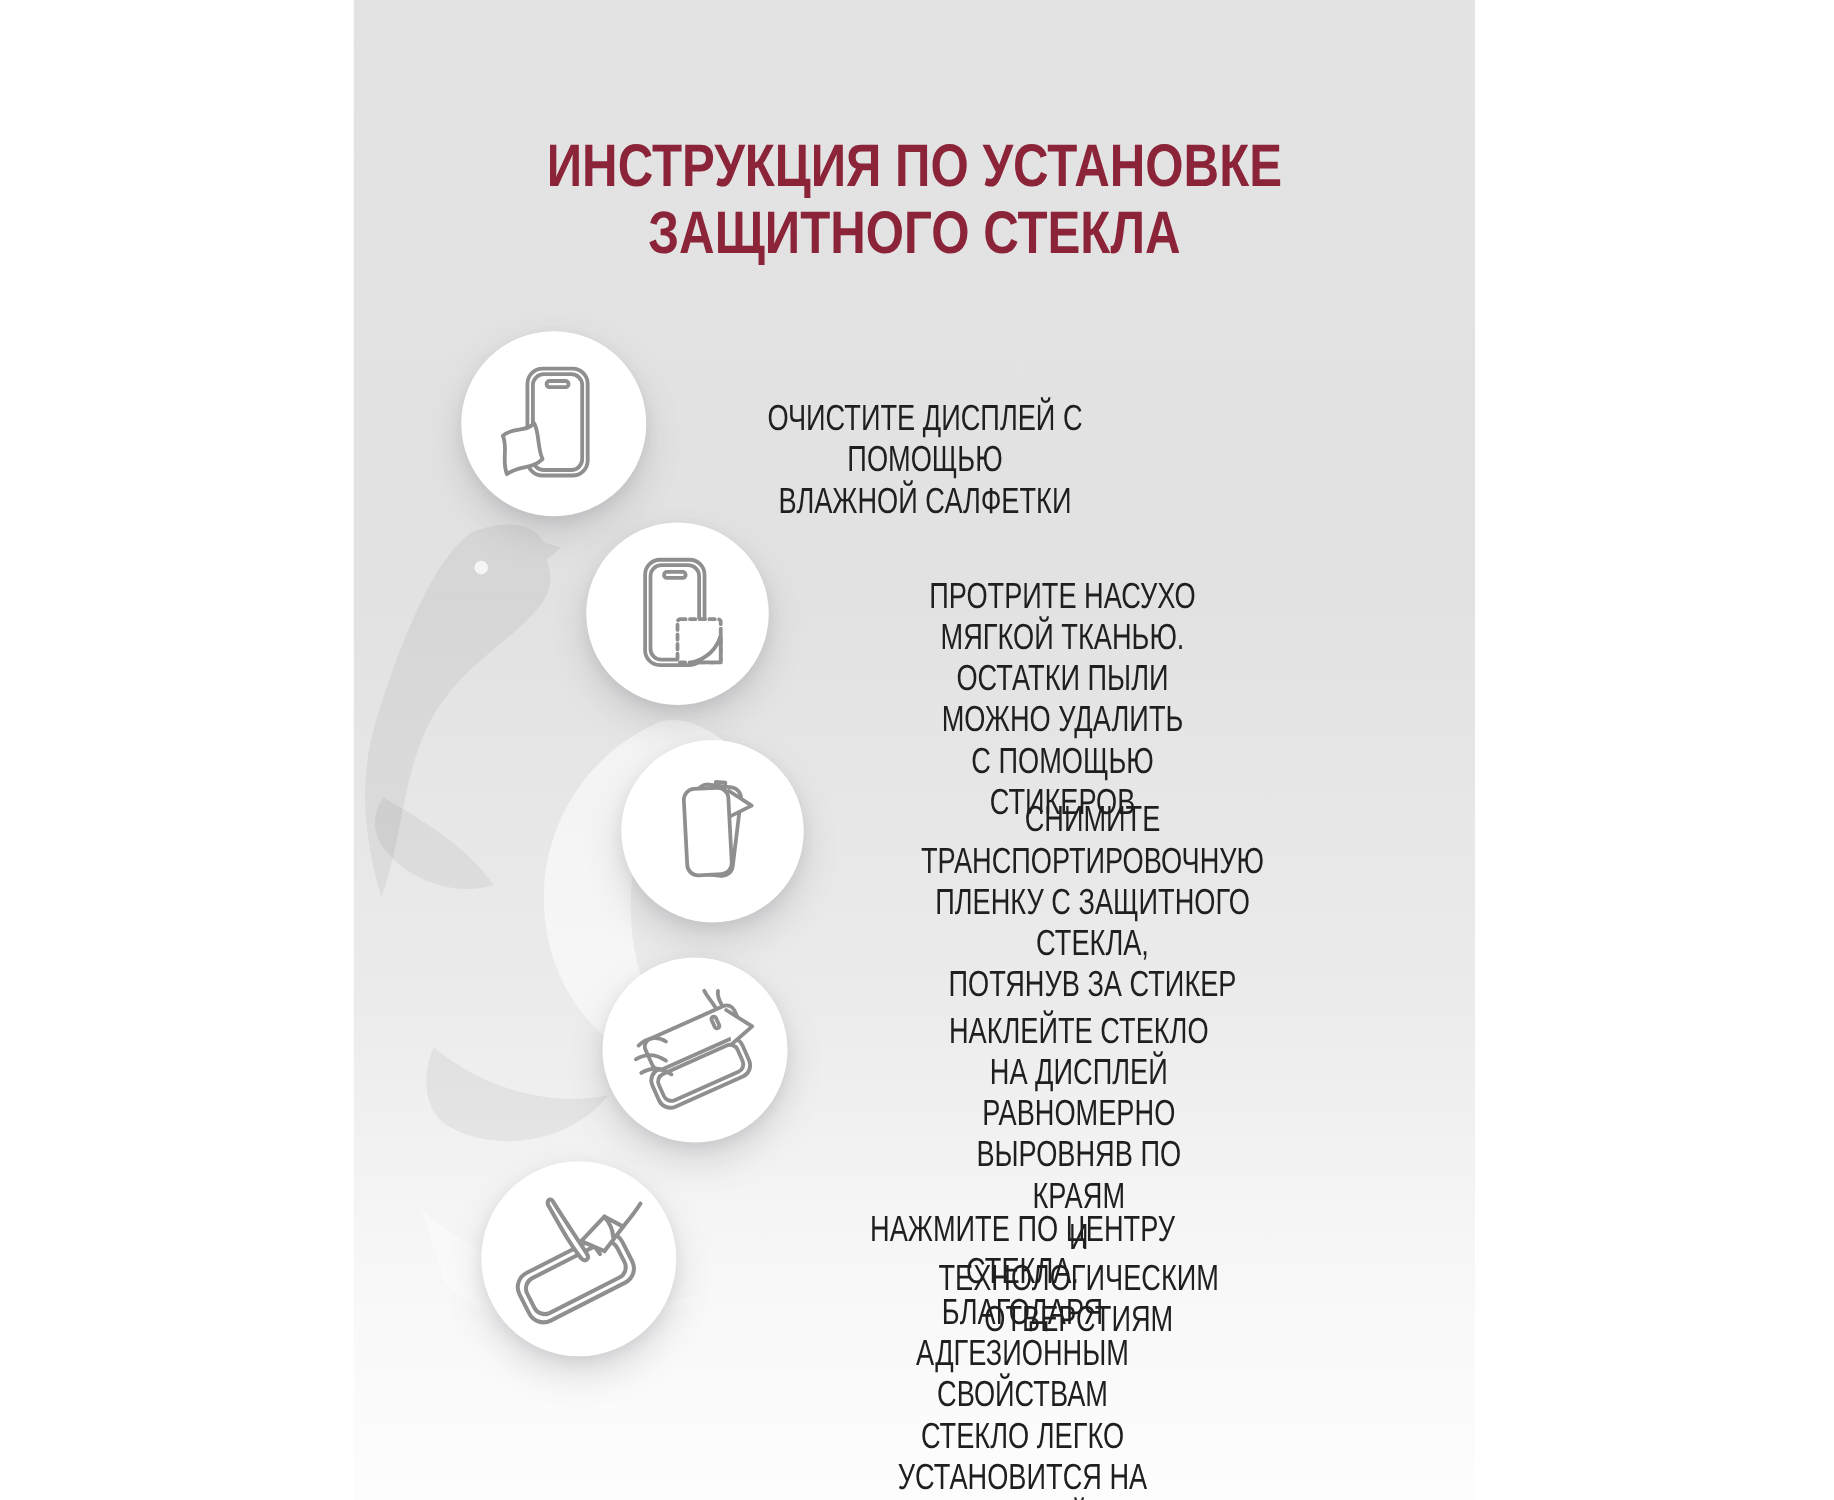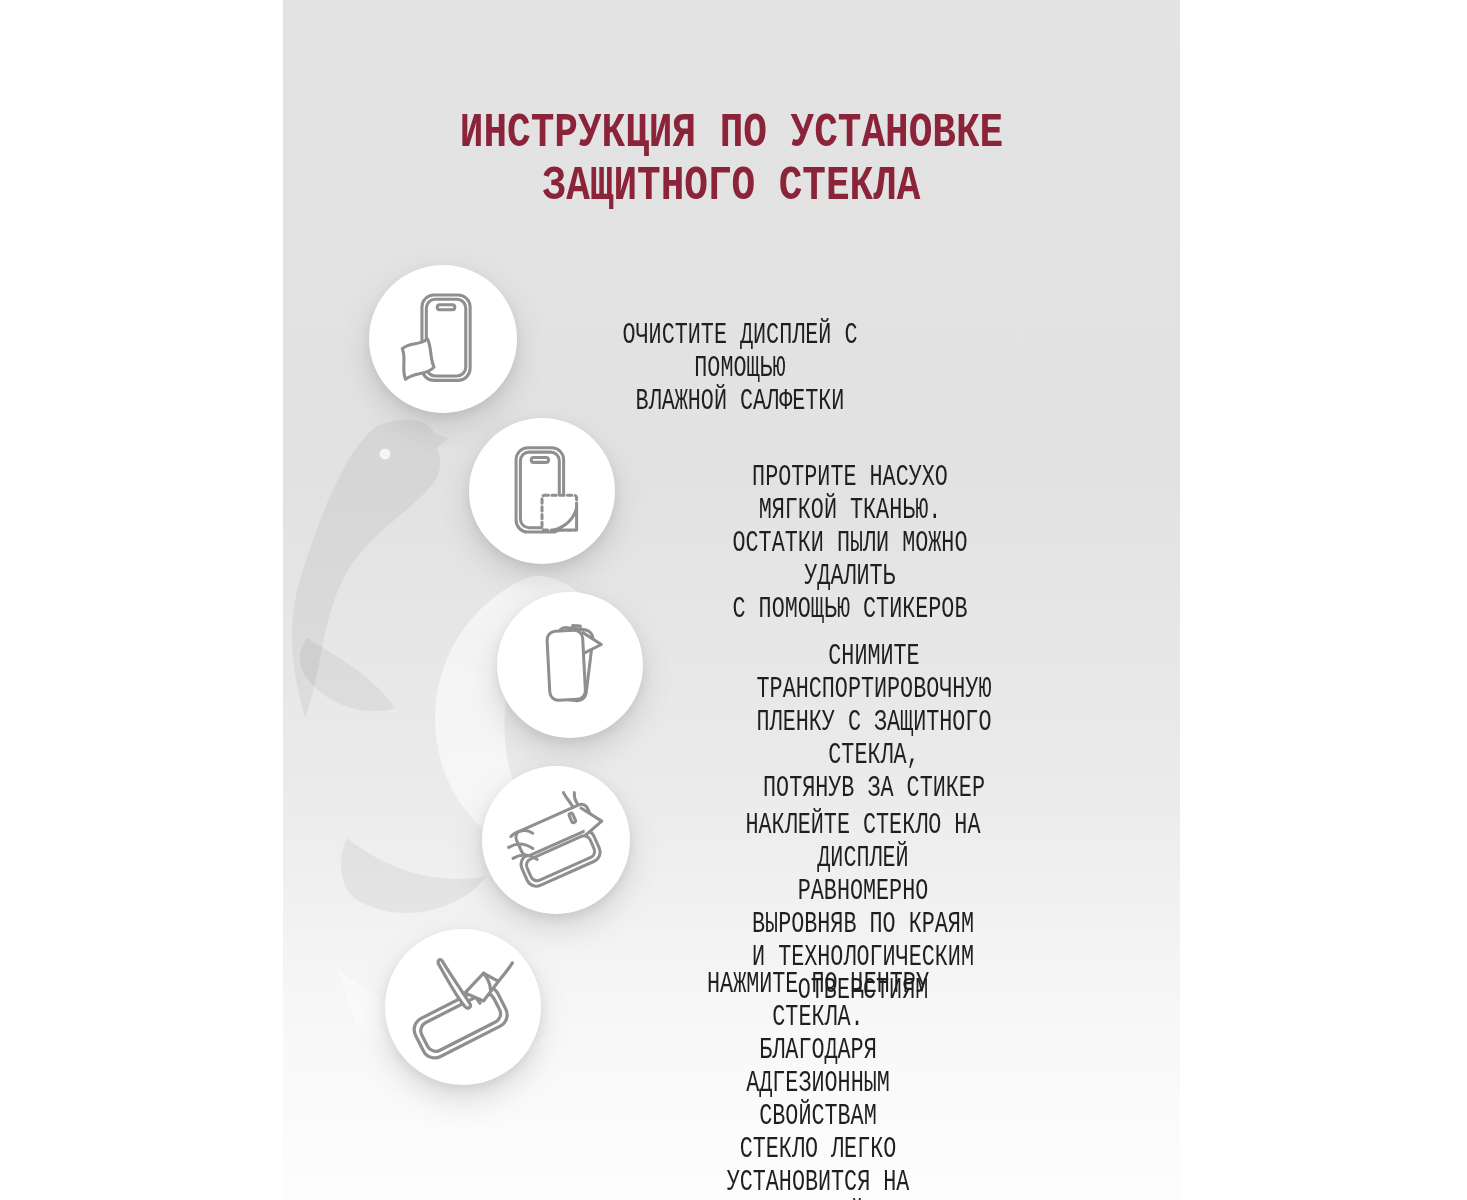--- a/index.html
+++ b/index.html
@@ -4,21 +4,20 @@
 <style>
   html,body{margin:0;padding:0;}
   body{
     width:1467px;height:1200px;position:relative;overflow:hidden;
     background:#ffffff;
     font-family:"Liberation Sans", sans-serif;
   }
   .panel{
     position:absolute;left:283px;top:0;width:897px;height:1200px;overflow:hidden;
     background:linear-gradient(to bottom,#e3e3e4 0%,#e2e2e3 40%,#ebebec 66%,#f8f8f9 86%,#fdfdfe 100%);
-    font-family:Liberation Mono, monospace;
   }
   .watermark{position:absolute;left:-6px;top:408px;width:470px;height:740px;pointer-events:none;}
   .title{
     position:absolute;top:107px;left:0;right:0;margin:0;text-align:center;
     font-size:48px;line-height:53px;font-weight:bold;color:#8b2438;
     white-space:pre-line;transform:scaleX(0.82);
   }
   .step-text{
     position:absolute;margin:0;text-align:center;
     font-size:29px;line-height:33px;color:#1f1f1f;

